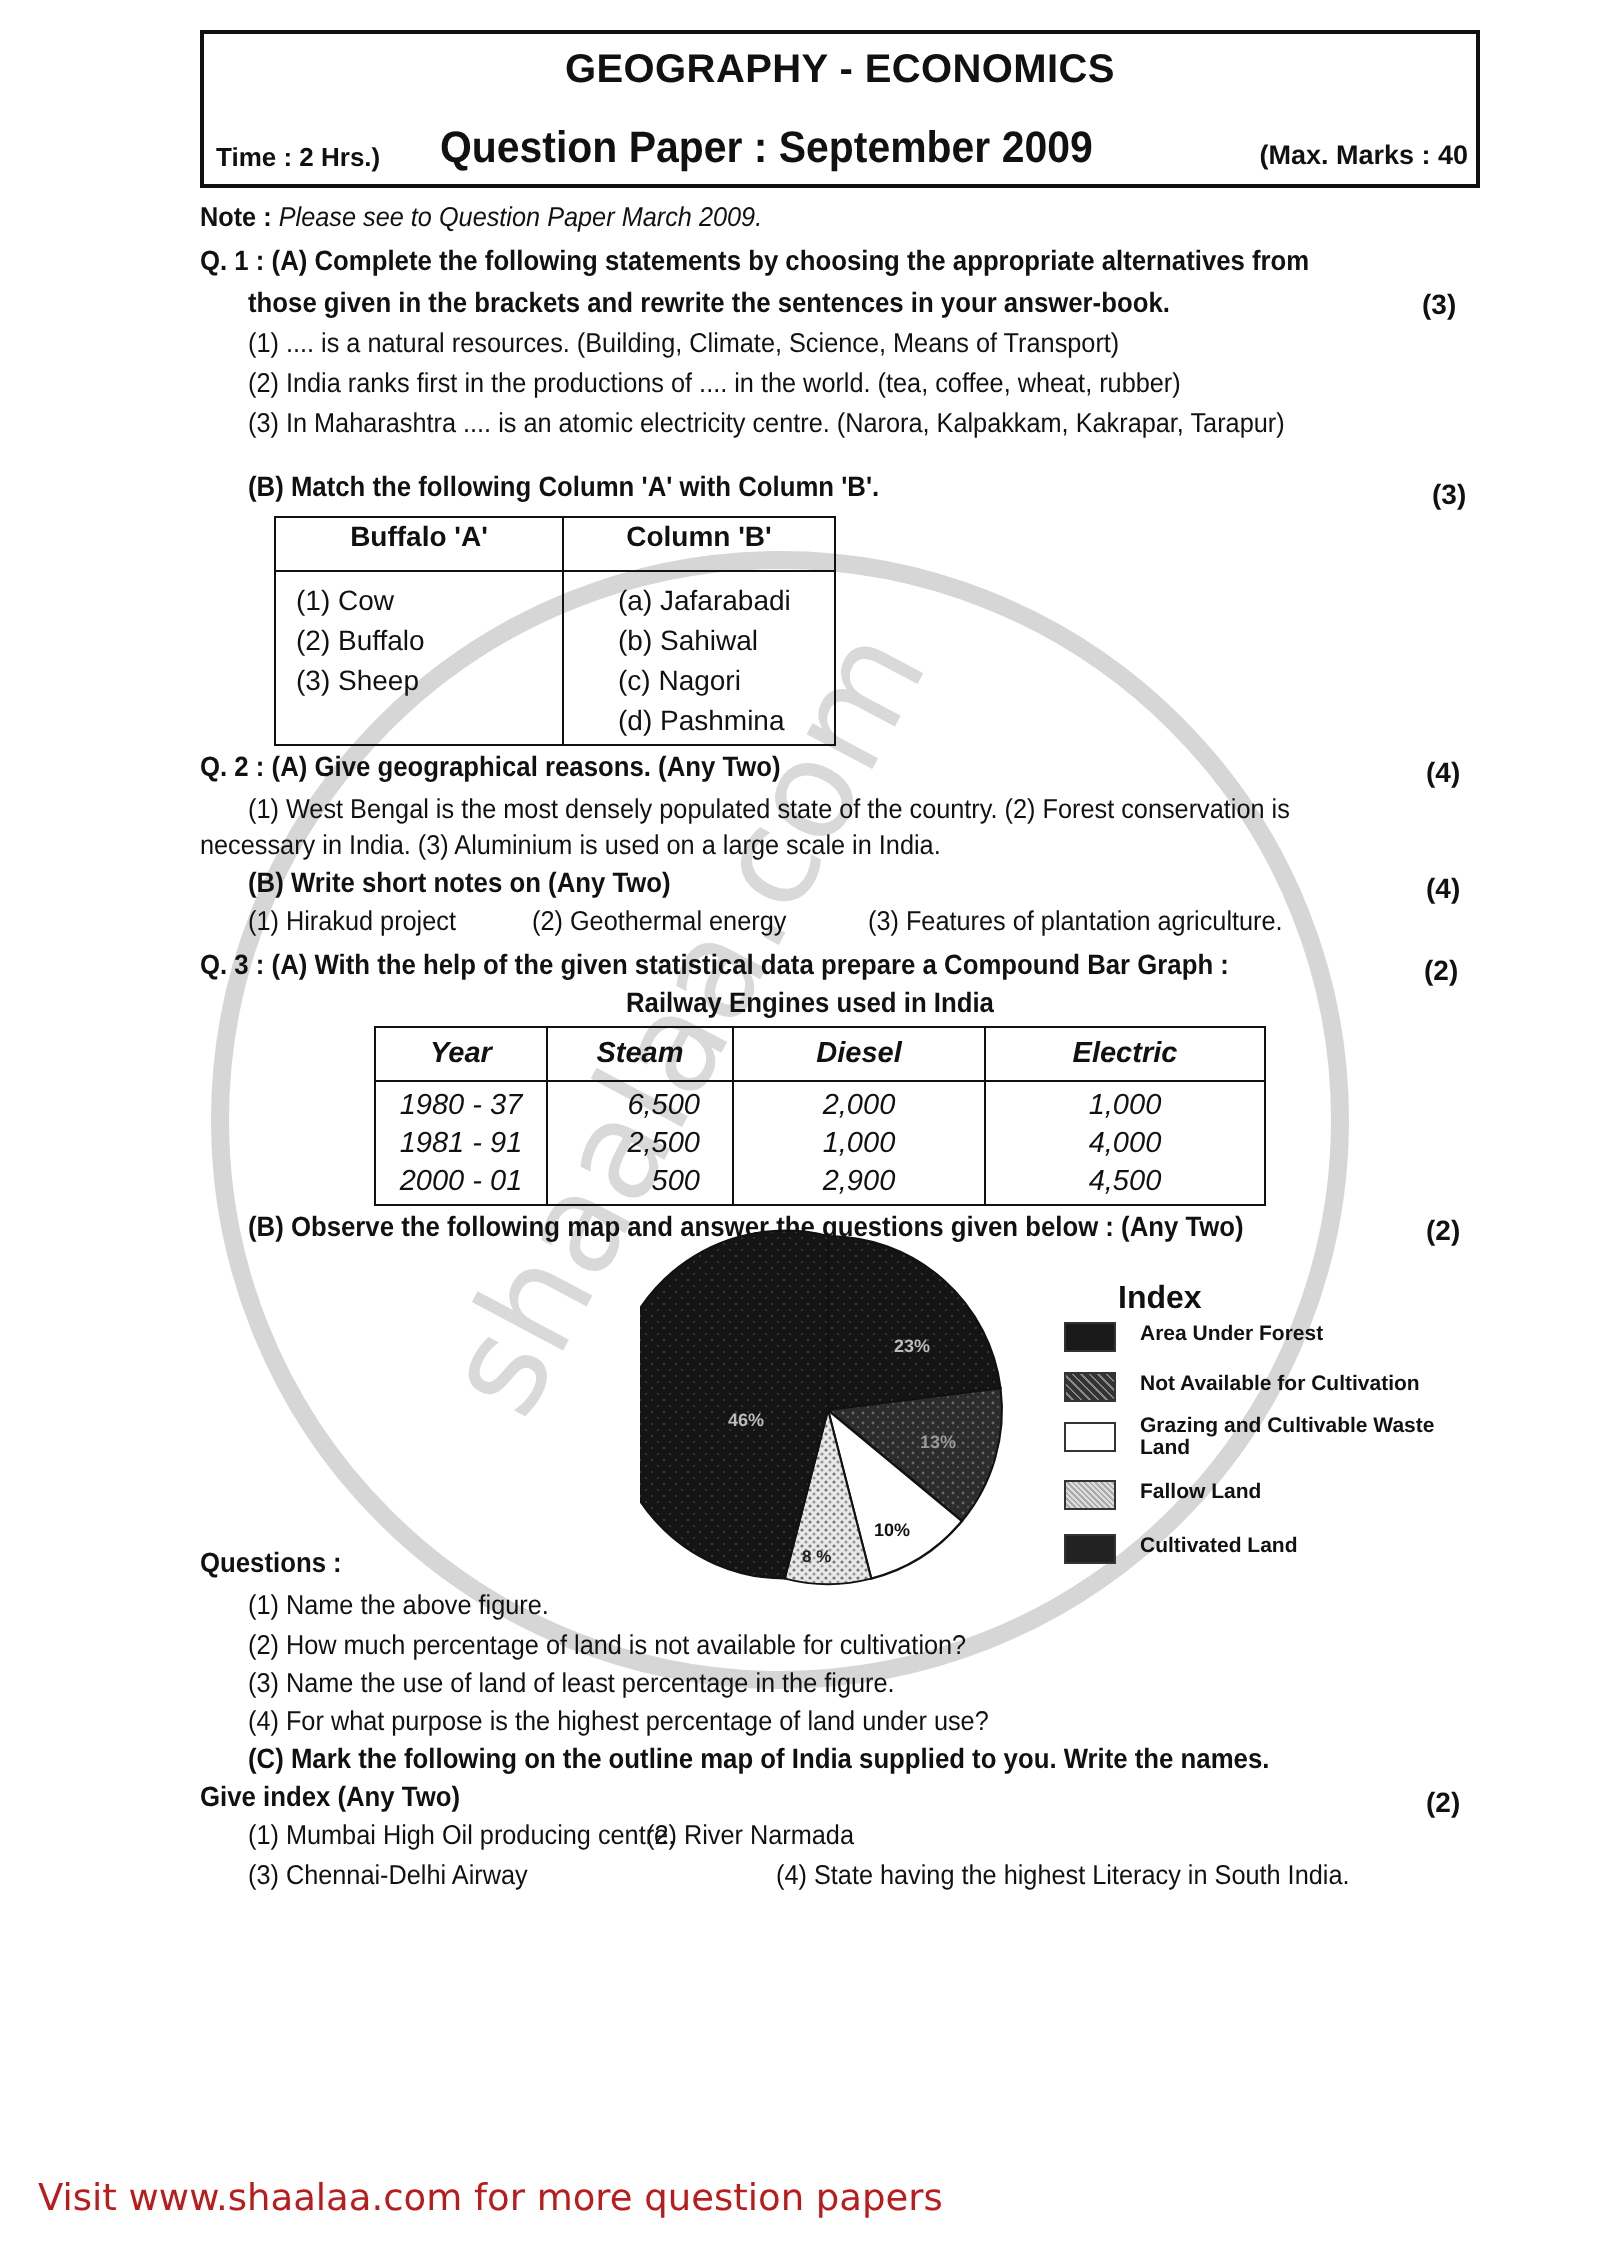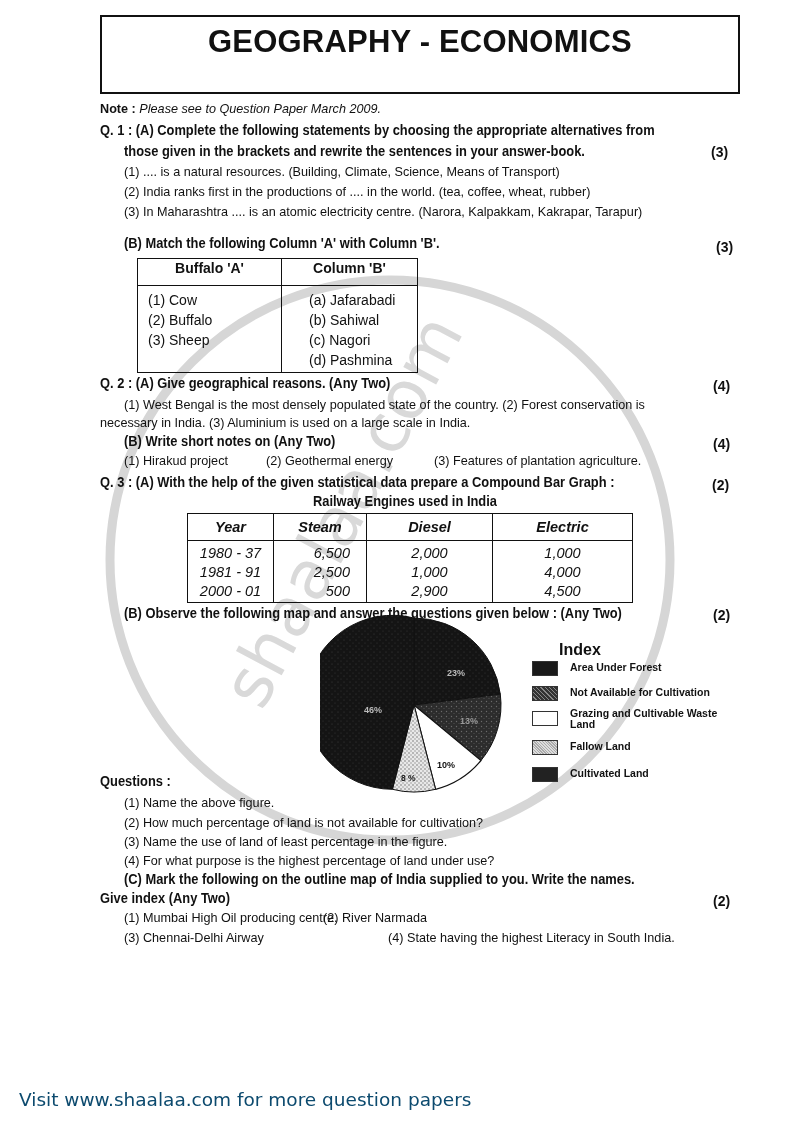--- a/index.html
+++ b/index.html
@@ -6,49 +6,54 @@
   body { width:800px; height:1127px; position:relative; overflow:hidden;
          font-family:"Liberation Sans", sans-serif; color:#111; }
   .abs { position:absolute; white-space:nowrap; }
   .b { font-weight:bold; }
   .n { font-size:13.6px; line-height:16px; transform:scaleX(0.93); transform-origin:left top; }
   .bq { font-size:14px; line-height:17px; font-weight:bold; transform:scaleX(0.92); transform-origin:left top; }
   .marks { font-size:14px; font-weight:bold; }
   #header-box { position:absolute; left:100px; top:15px; width:640px; height:79px;
                 border:2px solid #111; box-sizing:border-box; }
   #title { position:absolute; left:0; right:0; top:7px; text-align:center;
-           font-size:31px; font-weight:bold; letter-spacing:0.2px; }
+           font-size:20px; font-weight:bold; letter-spacing:0.2px; }
   #subline { position:absolute; left:4px; right:4px; top:44px; height:28px; }
   #subline .time { position:absolute; left:2px; top:10px; font-size:13px; font-weight:bold; }
   #subline .qp { position:absolute; left:114px; top:0px; font-size:22px; font-weight:bold; transform:scaleX(0.93); transform-origin:left top; }
   #subline .max { position:absolute; right:0px; top:9px; font-size:13.5px; font-weight:bold; }
   table.match { position:absolute; left:137px; top:258px; border-collapse:collapse; width:281px; }
   table.match td, table.match th { border:1.5px solid #111; font-size:14px; vertical-align:top; }
   table.match th { height:24px; font-weight:bold; text-align:center; }
   table.match td { padding:4px 0 2px 10px; line-height:20px; }
   table.rail { position:absolute; left:187px; top:513px; border-collapse:collapse; width:446px; }
   table.rail th, table.rail td { border:1.5px solid #111; text-align:center; font-size:14.5px;font-style:italic; }
   table.rail th { height:24px; font-weight:bold; }
   table.rail td { vertical-align:top; padding-top:3px; line-height:19px; }
   .legend-row { position:absolute; left:532px; height:16px; }
   .legend-swatch { position:absolute; left:0; top:0; width:26px; height:15px; border:1px solid #333; box-sizing:border-box; }
   .legend-label { position:absolute; left:38px; top:1px; font-size:10.5px; font-weight:bold; white-space:nowrap; line-height:11px; }
   #watermark { position:absolute; left:0; top:0; pointer-events:none; }
-  #footer { position:absolute; left:19px; top:1089px; font-family:"DejaVu Sans", sans-serif; font-size:18.5px; color:#0c4a6e; }
+  #footer { position:absolute; left:19px; top:1089px; font-family:"DejaVu Sans", sans-serif; font-size:18.5px; color:#b91c1c; }
 </style>
 </head>
 <body>
 
 <svg id="watermark" width="800" height="1127" viewBox="0 0 800 1127">
   <circle cx="390" cy="560" r="280" fill="none" stroke="#d6d6d6" stroke-width="9"></circle>
   <text x="0" y="0" font-family="DejaVu Sans, sans-serif" font-size="68" fill="#d9d9d9" transform="translate(262,712) rotate(-62)">shaalaa.com</text>
 </svg>
 
 <div id="header-box">
   <div id="title">GEOGRAPHY - ECONOMICS</div>
+  <div id="subline">
+    <span class="time">Time : 2 Hrs.)</span>
+    <span class="qp">Question Paper : September 2009</span>
+    <span class="max">(Max. Marks : 40</span>
+  </div>
 </div>
 
 <div class="abs n" style="left:100px; top:101px;">
   <span class="b">Note :</span>
   <i>Please see to Question Paper March 2009.</i>
 </div>
 
 <div class="abs bq" style="left:100px; top:122px;">Q. 1 : (A) Complete the following statements by choosing the appropriate alternatives from</div>
 <div class="abs bq" style="left:124px; top:143px;">those given in the brackets and rewrite the sentences in your answer-book.</div>
 <div class="abs marks" style="left:711px; top:144px;">(3)</div>

